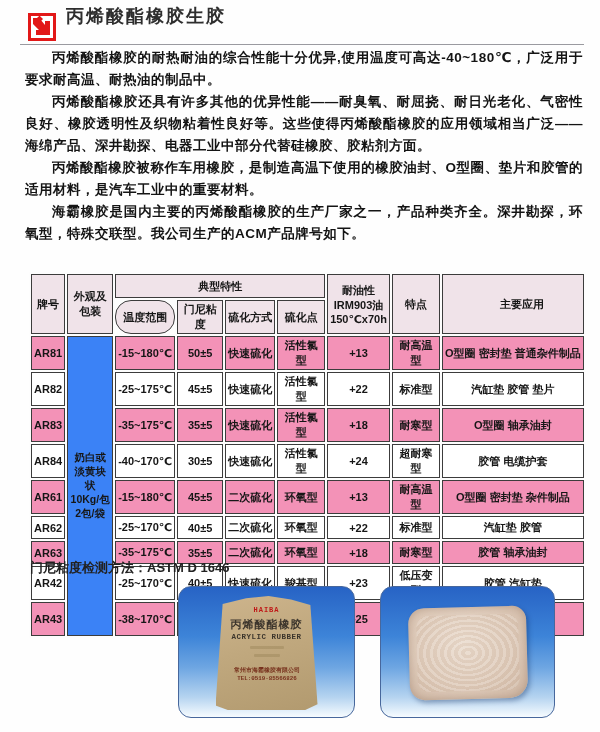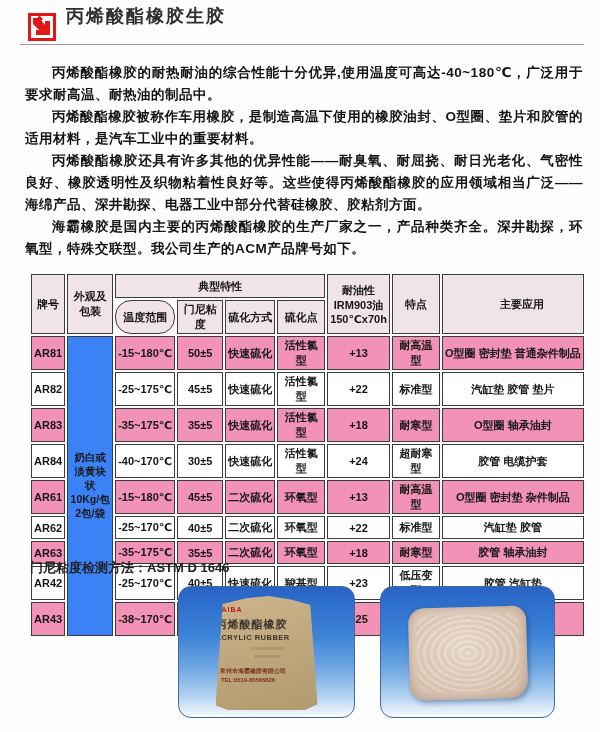--- a/index.html
+++ b/index.html
@@ -18,21 +18,21 @@
     width:22px; height:22px; background:#ffffff; position:relative; overflow:hidden;
   }
   .logo-inner svg { position:absolute; left:0; top:0; }
   .page-title {
     position:absolute; left:66px; top:4px; font-size:18px; font-weight:bold;
     color:#2e2e2e; letter-spacing:2px;
   }
   .header-rule { position:absolute; left:20px; top:44px; width:564px; height:1px; background:#9a9aa0; }
 
   
-  .content { position:absolute; left:25px; top:62px; width:558px; }
+  .content { position:absolute; left:25px; top:47px; width:558px; }
   .content p {
     text-indent:2em; font-size:13.5px; line-height:22px; text-align:justify;
     color:#141414; font-weight:bold; letter-spacing:0.5px;
   }
 
   
   .table-wrap { position:absolute; left:29px; top:272px; }
   table { border-collapse:separate; border-spacing:2px; background:#fdfdfd; }
   th, td {
     border:1px solid #3c3c3c; text-align:center; vertical-align:middle;
@@ -64,21 +64,21 @@
     background:linear-gradient(180deg,#2763c5 0%,#3d84d8 38%,#6ea6e2 62%,#b6d4f0 85%,#eaf4fc 97%,#f6fbff 100%);
   }
   .photo-left  { left:178px; width:177px; }
   .photo-right { left:380px; width:175px; }
 
   .bag {
     position:absolute; left:50%; top:9px; transform:translateX(-50%);
     width:102px; height:114px;
     background:linear-gradient(165deg,#cdb48c 0%,#c0a87e 45%,#b29a6f 100%);
     clip-path:polygon(7% 7%, 30% 2%, 52% 0%, 74% 3%, 93% 8%, 100% 95%, 88% 100%, 12% 100%, 0% 96%);
-    padding-top:10px;
+    text-align:center; padding-top:10px;font-family:Liberation Mono, monospace;
   }
   .bag-brand { font-size:7px; font-weight:bold; color:#c01818; letter-spacing:1px; line-height:8px; }
   .bag-cn { font-size:11px; font-weight:bold; color:#3c352c; letter-spacing:1px; margin-top:3px; }
   .bag-en { font-size:7.5px; font-weight:bold; color:#3c352c; letter-spacing:0.5px; margin-top:1px; }
   .bag-smallline { width:34px; height:3px; background:#a08a5f; margin:5px auto 0; opacity:0.55; border-radius:1px; }
   .bag-company { font-size:6.5px; font-weight:bold; color:#77301c; margin-top:9px; transform:scale(0.92); }
   .bag-tel { font-size:6.5px; font-weight:bold; color:#77301c; transform:scale(0.9); }
 
   .rubber-block {
     position:absolute; left:50%; top:20px; transform:translateX(-50%) rotate(-1.5deg);
@@ -106,22 +106,22 @@
         <rect x="4" y="4" width="9" height="9" fill="#e21818" transform="rotate(45 8.5 8.5) scale(0.55)"></rect>
         <polygon points="4,2 13,11 16,8 16,18 6,18 9,15 2,8 2,2" fill="#e21818"></polygon>
       </svg>
     </div>
   </div>
   <div class="page-title">丙烯酸酯橡胶生胶</div>
   <div class="header-rule"></div>
 
   <div class="content">
     <p>丙烯酸酯橡胶的耐热耐油的综合性能十分优异,使用温度可高达-40~180℃，广泛用于要求耐高温、耐热油的制品中。</p>
+    <p>丙烯酸酯橡胶还具有许多其他的优异性能——耐臭氧、耐屈挠、耐日光老化、气密性良好、橡胶透明性及织物粘着性良好等。这些使得丙烯酸酯橡胶的应用领域相当广泛——海绵产品、深井勘探、电器工业中部分代替硅橡胶、胶粘剂方面。</p>
     <p>丙烯酸酯橡胶被称作车用橡胶，是制造高温下使用的橡胶油封、O型圈、垫片和胶管的适用材料，是汽车工业中的重要材料。</p>
-    <p>丙烯酸酯橡胶还具有许多其他的优异性能——耐臭氧、耐屈挠、耐日光老化、气密性良好、橡胶透明性及织物粘着性良好等。这些使得丙烯酸酯橡胶的应用领域相当广泛——海绵产品、深井勘探、电器工业中部分代替硅橡胶、胶粘剂方面。</p>
     <p>海霸橡胶是国内主要的丙烯酸酯橡胶的生产厂家之一，产品种类齐全。深井勘探，环氧型，特殊交联型。我公司生产的ACM产品牌号如下。</p>
   </div>
 
   <div class="table-wrap">
     <table>
       <thead>
         <tr>
           <th class="col-brand" rowspan="2">牌号</th>
           <th class="col-appearance" rowspan="2">外观及包装</th>
           <th colspan="4">典型特性</th>

